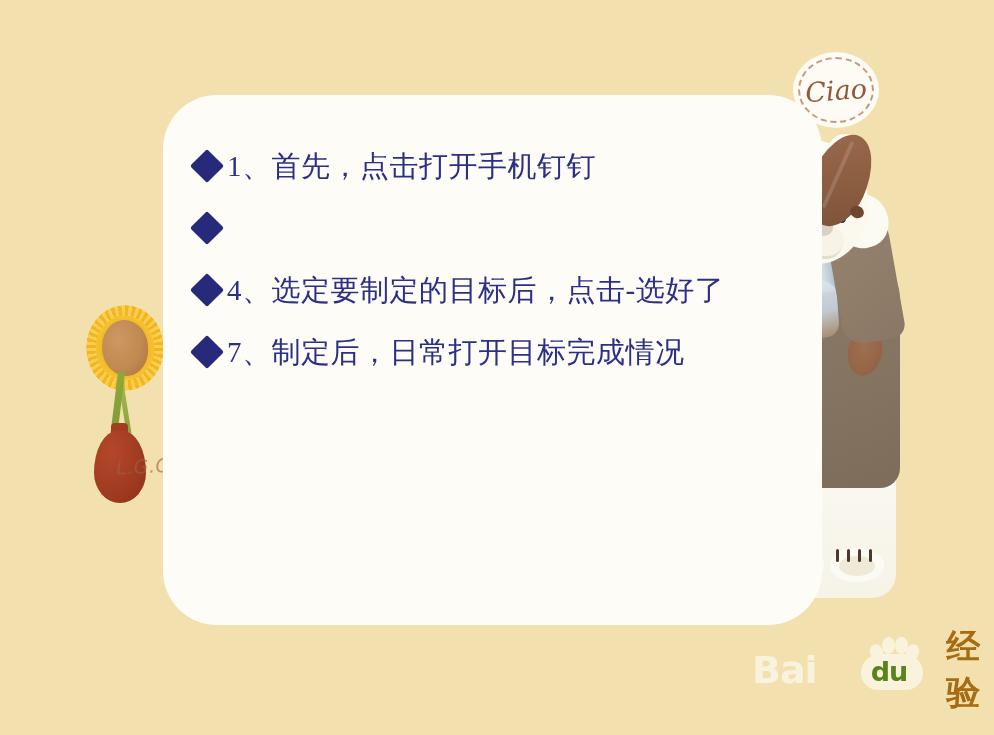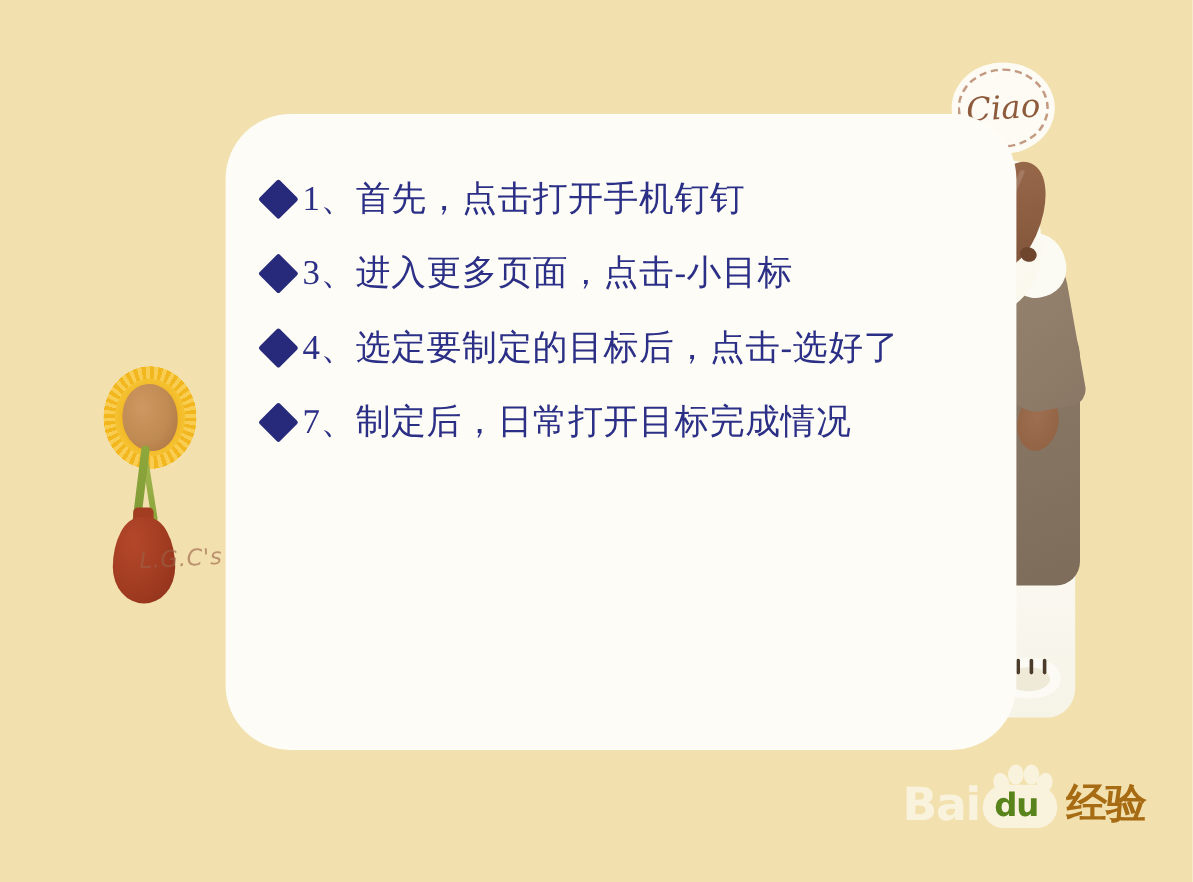--- a/index.html
+++ b/index.html
@@ -365,21 +365,20 @@
 
   
   .card {
     position: absolute;
     left: 163px;
     top: 95px;
     width: 659px;
     height: 530px;
     background: #fdfcf7;
     border-radius: 54px;
-    margin-left: 25px;
   }
   .steps {
     position: absolute;
     left: 30px;
     top: 40px;
     right: 24px;
   }
   .step-row {
     display: flex;
     align-items: center;
@@ -416,20 +415,21 @@
   .wm-logo {
     position: relative;
     height: 44px;
     display: flex;
     align-items: center;
     font-family: "DejaVu Sans", sans-serif;
     font-size: 38px;
     font-weight: bold;
     color: #faf4e2;
     letter-spacing: -1px;
+    gap: 42px;
   }
   .wm-bai { margin-right: 2px; }
   .wm-du-wrap {
     position: relative;
     width: 62px;
     height: 44px;
   }
   .wm-du-shape {
     position: absolute;
     left: 0;
@@ -547,21 +547,20 @@
     <div class="steps">
 
       <div class="step-row">
         <div class="step-bullet"></div>
         <div class="step-text">1、首先，点击打开手机钉钉</div>
       </div>
 
 
       <div class="step-row">
         <div class="step-bullet"></div>
-        <div class="step-text">3、进入更多页面，点击-小目标</div>
       </div>
 
       <div class="step-row">
         <div class="step-bullet"></div>
         <div class="step-text">4、选定要制定的目标后，点击-选好了</div>
       </div>
 
       <div class="step-row">
         <div class="step-bullet"></div>
         <div class="step-text">7、制定后，日常打开目标完成情况</div>

